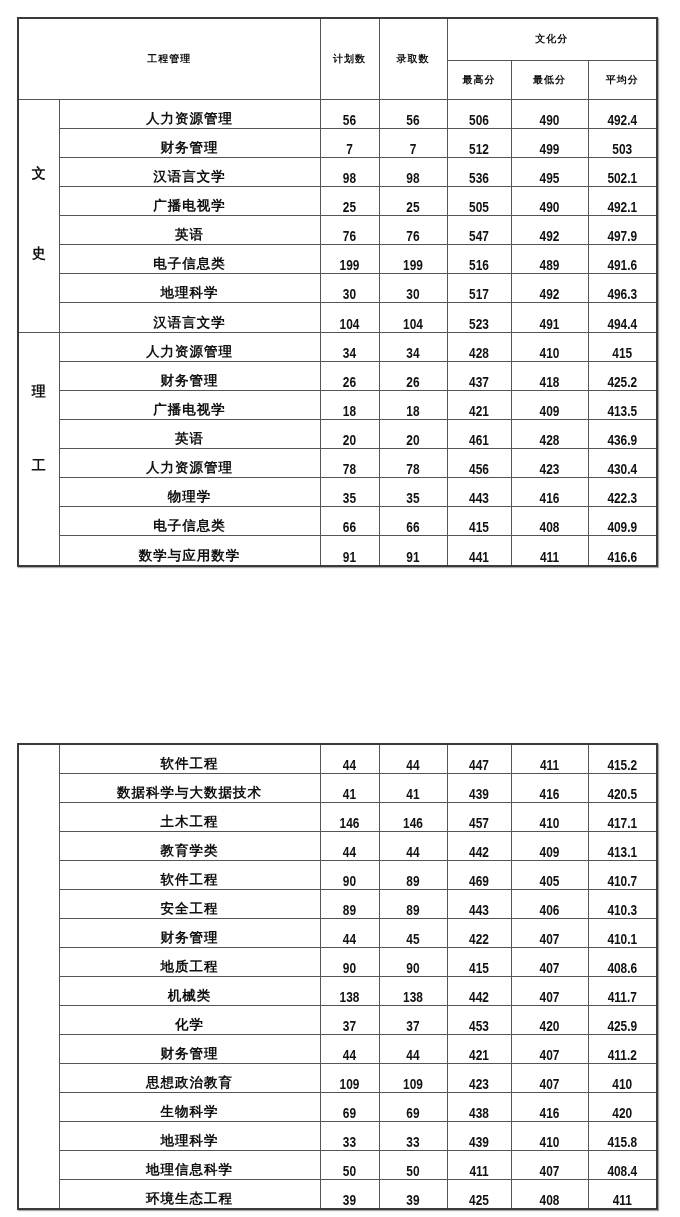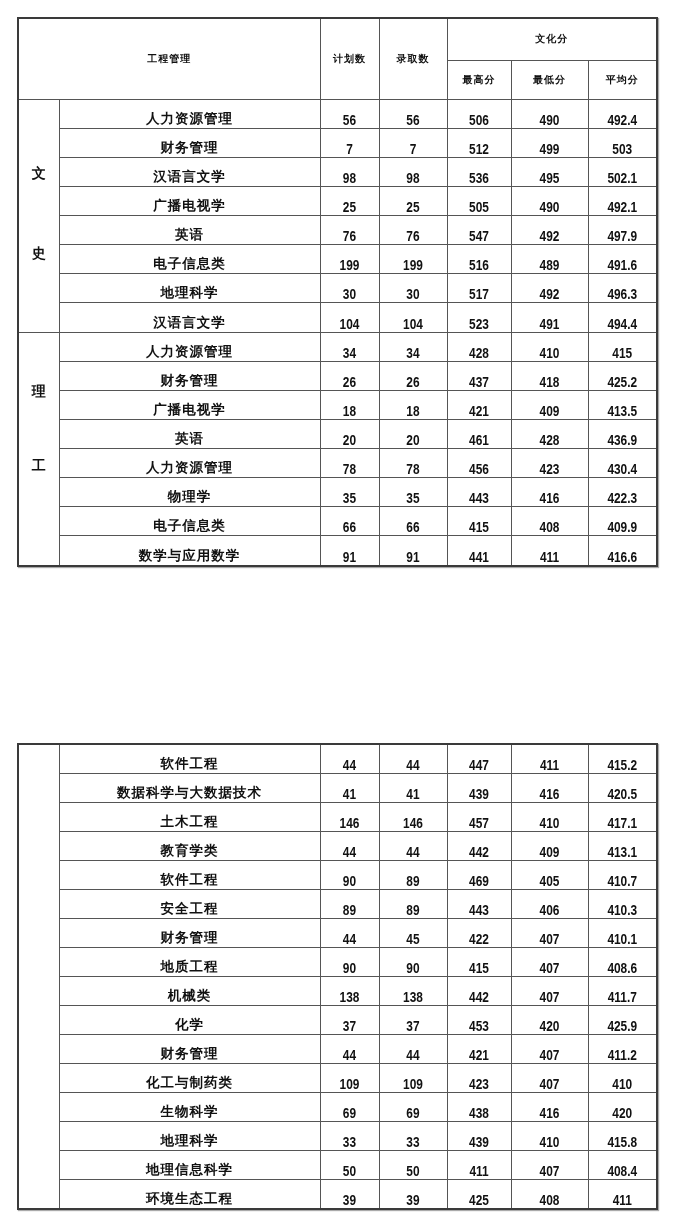--- a/index.html
+++ b/index.html
@@ -291,21 +291,21 @@
         </tr>
         <tr class="datarow">
           <td class="name">财务管理</td>
           <td class="num">44</td>
           <td class="num">44</td>
           <td class="num">421</td>
           <td class="num">407</td>
           <td class="num">411.2</td>
         </tr>
         <tr class="datarow">
-          <td class="name">化工与制药类</td>
+          <td class="name">思想政治教育</td>
           <td class="num">109</td>
           <td class="num">109</td>
           <td class="num">423</td>
           <td class="num">407</td>
           <td class="num">410</td>
         </tr>
         <tr class="datarow">
           <td class="name">生物科学</td>
           <td class="num">69</td>
           <td class="num">69</td>

